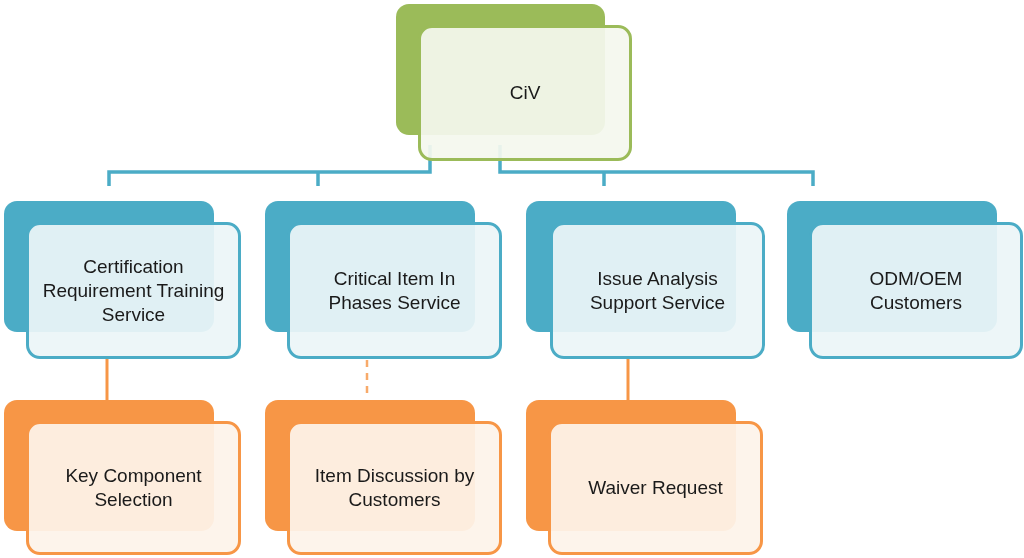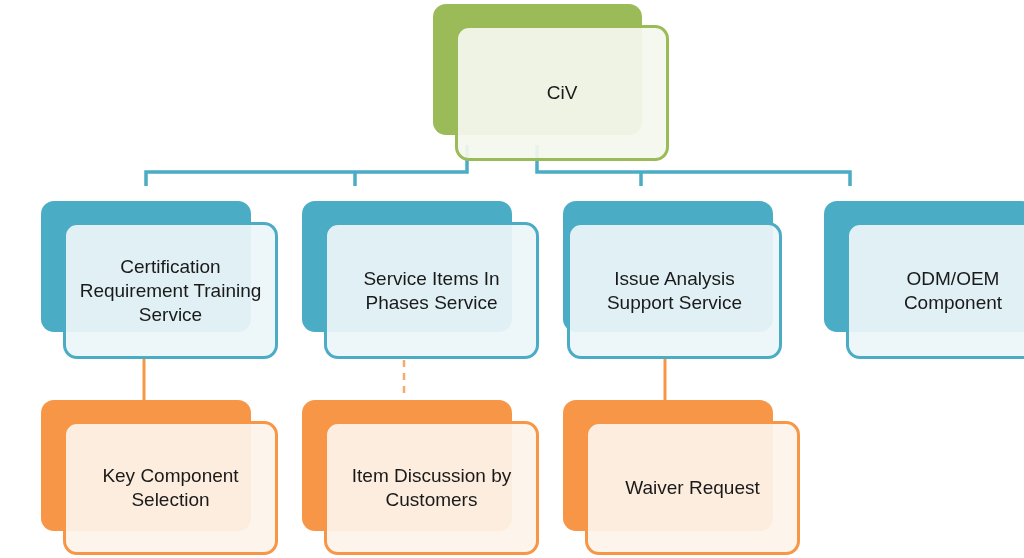--- a/index.html
+++ b/index.html
@@ -1,18 +1,18 @@
 <!DOCTYPE html>
 <html><head>
 <meta charset="utf-8">
 <style>
   html, body { margin: 0; padding: 0; background: #ffffff; }
   body { width: 1024px; height: 558px; position: relative; overflow: hidden;
          font-family: "Liberation Sans", "DejaVu Sans", sans-serif; }
-  .canvas { position: absolute; left: 0; top: 0; width: 985px; height: 558px; margin-left: 37px; }
+  .canvas { position: absolute; left: 0; top: 0; width: 985px; height: 558px; }
   svg.links { position: absolute; left: 0; top: 0; width: 1024px; height: 558px; }
   .node { position: absolute; }
   .node .back { position: absolute; border-radius: 13px; }
   .node .front { position: absolute; border-radius: 14px; border: 3px solid;
                  box-sizing: border-box; display: flex; align-items: center; justify-content: center; }
   .node .label { text-align: center; font-size: 19px; line-height: 24px; color: #1a1a1a; padding: 0 8px; }
   
   .green .back { background: #9bbb59; }
   .green .front { border-color: #9bbb59; background: rgba(244,247,238,0.93); }
   
@@ -49,35 +49,35 @@
   <div class="node blue" style="left:4px; top:201px;">
     <div class="back" style="left:0; top:0; width:210px; height:131px;"></div>
     <div class="front" style="left:22px; top:21px; width:215px; height:137px;">
       <span class="label" style="padding:0 8px;">Certification Requirement Training Service</span>
     </div>
   </div>
 
   <div class="node blue" style="left:265px; top:201px;">
     <div class="back" style="left:0; top:0; width:210px; height:131px;"></div>
     <div class="front" style="left:22px; top:21px; width:215px; height:137px;">
-      <span class="label" style="padding:0 26px;">Service Items In Phases Service</span>
+      <span class="label" style="padding:0 26px;">Critical Item In Phases Service</span>
     </div>
   </div>
 
   <div class="node blue" style="left:526px; top:201px;">
     <div class="back" style="left:0; top:0; width:210px; height:131px;"></div>
-    <div class="front" style="left:4px; top:21px; width:215px; height:137px;">
+    <div class="front" style="left:24px; top:21px; width:215px; height:137px;">
       <span class="label" style="padding:0 30px;">Issue Analysis Support Service</span>
     </div>
   </div>
 
   <div class="node blue" style="left:787px; top:201px;">
     <div class="back" style="left:0; top:0; width:210px; height:131px;"></div>
     <div class="front" style="left:22px; top:21px; width:214px; height:137px;">
-      <span class="label" style="padding:0 40px;">ODM/OEM Component</span>
+      <span class="label" style="padding:0 40px;">ODM/OEM Customers</span>
     </div>
   </div>
 
   <div class="node orange" style="left:4px; top:400px;">
     <div class="back" style="left:0; top:0; width:210px; height:131px;"></div>
     <div class="front" style="left:22px; top:21px; width:215px; height:134px;">
       <span class="label" style="padding:0 34px;">Key Component Selection</span>
     </div>
   </div>
 

